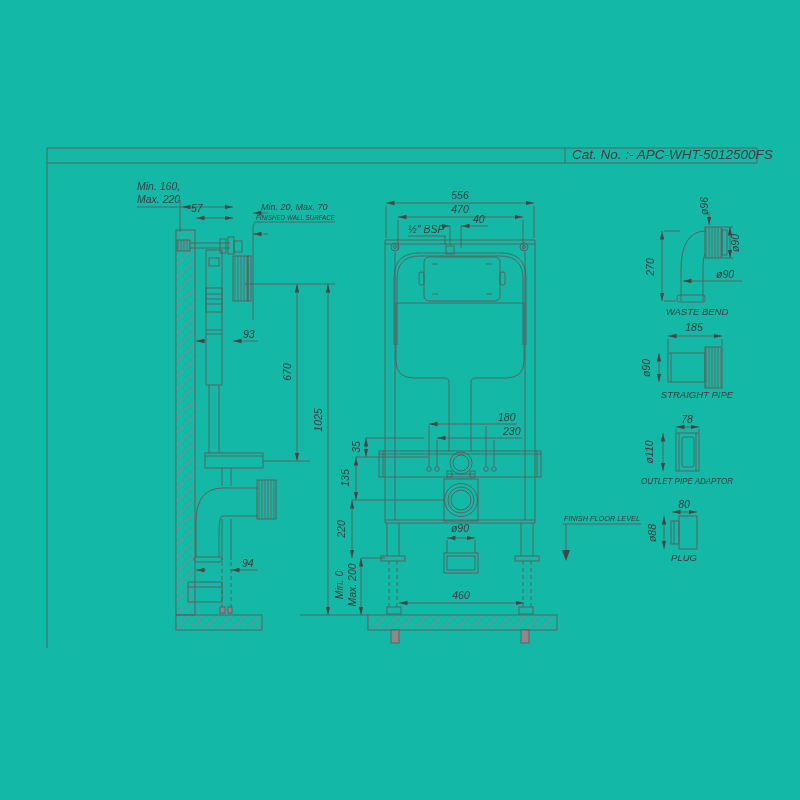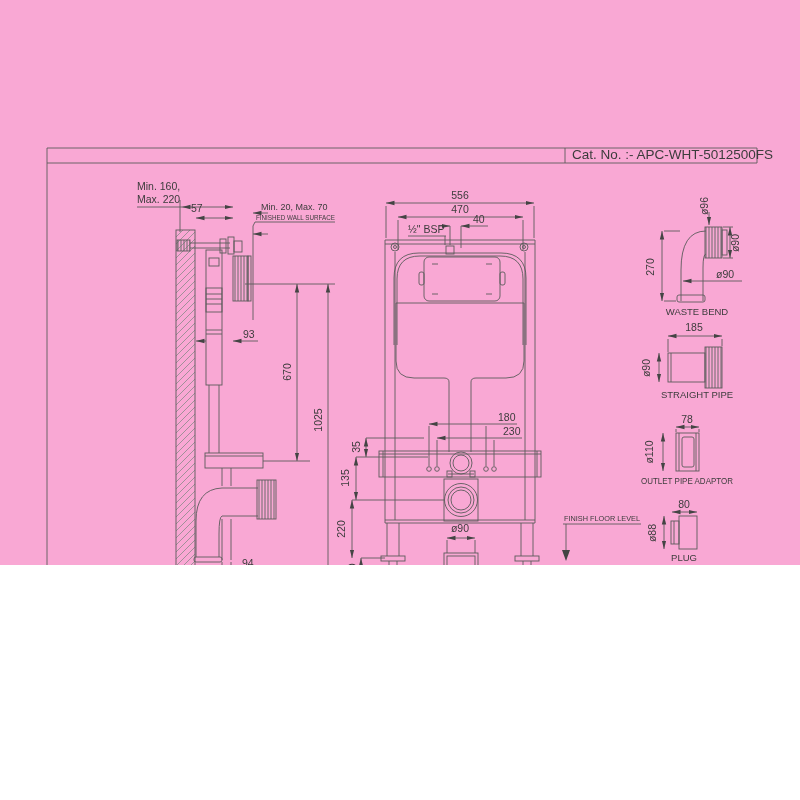--- a/index.html
+++ b/index.html
@@ -1,16 +1,16 @@
 <!DOCTYPE html>
 <html><head>
 <meta charset="utf-8">
 <style>
   html,body{margin:0;padding:0;background:#fff;}
-  #page{width:800px;height:565px;background:#f9a8d4;position:relative;font-family:"Liberation Sans",sans-serif;}
+  #page{width:800px;height:800px;background:#14b8a6;position:relative;font-family:"Liberation Sans",sans-serif;font-style:italic;}
   svg{display:block;}
   .t{fill:#3c3c3c;stroke:none;font-family:"Liberation Sans",sans-serif;}
   .d{font-size:10.5px;}
   .s{font-size:8px;}
   .n{font-size:9.5px;}
   .ttl{font-size:13.5px;}
   .mid{text-anchor:middle;}
 </style>
 </head>
 <body>

